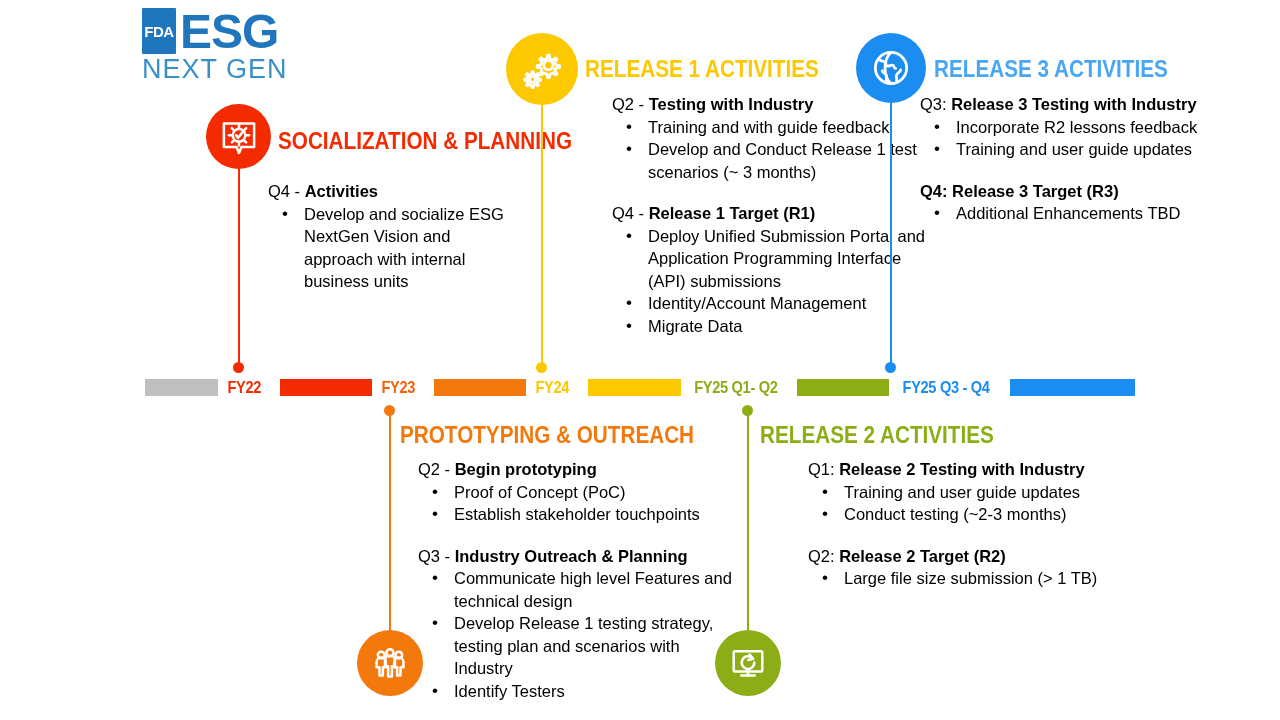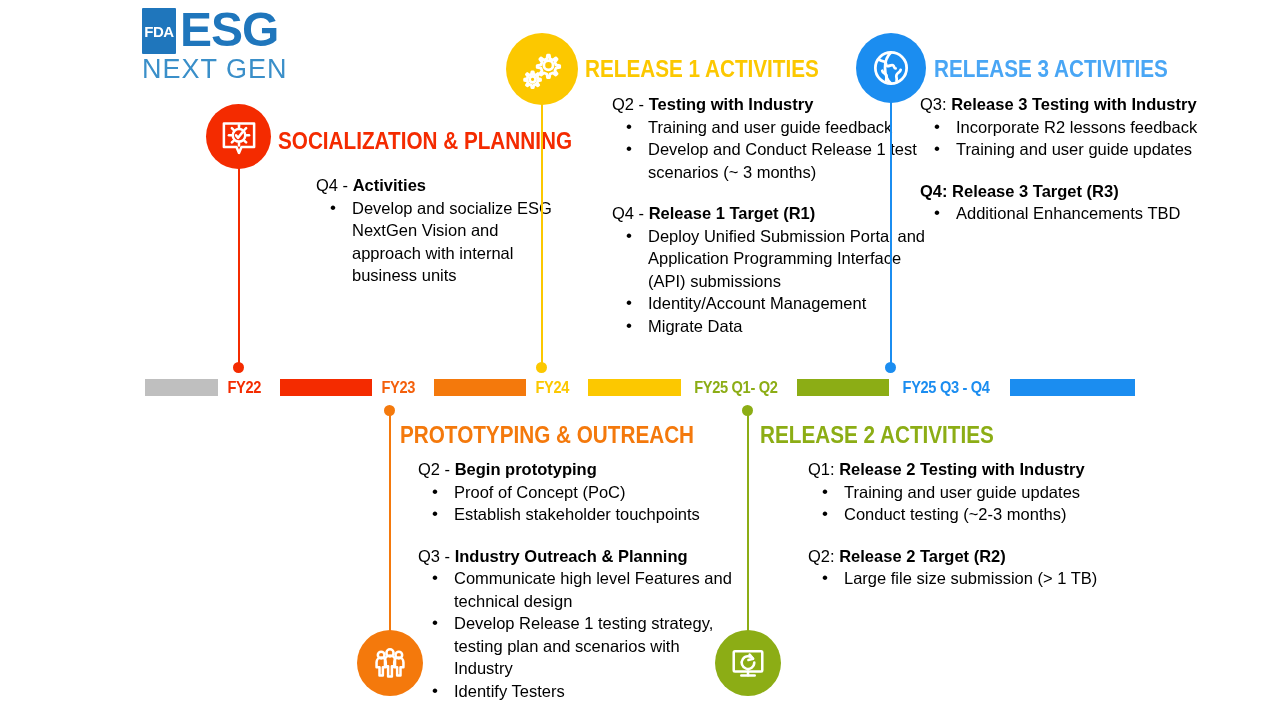--- a/index.html
+++ b/index.html
@@ -6,21 +6,21 @@
   body{
     width:1280px;height:720px;position:relative;overflow:hidden;
     background:#ffffff;
     font-family:"Liberation Sans", sans-serif;
     color:#000;
   }
   .stage{position:absolute;left:0;top:0;width:1280px;height:720px;}
 
   
   .logo{position:absolute;left:142px;top:8px;width:150px;height:82px;}
-  .logo-row1{display:flex;align-items:flex-start;}
+  .logo-row1{display:flex;align-items:flex-end;}
   .logo-fda{
     width:34px;height:46px;background:#1f76bc;color:#fff;
     display:flex;align-items:center;justify-content:center;
     font-weight:bold;font-size:15px;letter-spacing:-0.5px;
     font-family:"Liberation Sans", sans-serif;
     border-radius:1px;
   }
   .logo-esg{
     margin-left:4px;color:#1f76bc;font-weight:bold;font-size:48px;
     line-height:44px;letter-spacing:-1px;
@@ -113,42 +113,42 @@
       <line x1="50" y1="64" x2="50" y2="70"></line>
       <line x1="26" y1="46" x2="32" y2="46"></line>
       <line x1="68" y1="46" x2="74" y2="46"></line>
       <line x1="33" y1="29" x2="37" y2="33"></line>
       <line x1="63" y1="59" x2="67" y2="63"></line>
       <line x1="67" y1="29" x2="63" y2="33"></line>
       <line x1="37" y1="59" x2="33" y2="63"></line>
     </svg>
   </div>
   <div class="sec-title" style="left:278px;top:128px;color:#f42b00;">SOCIALIZATION &amp; PLANNING</div>
-  <div class="block" id="block-socialization" style="left:268px;top:174px;width:250px;margin-left:48px;">
+  <div class="block" id="block-socialization" style="left:268px;top:180px;width:250px;">
       <div class="bhead"><span style="font-weight: 400;">Q4 - </span><span>Activities</span></div>
       <ul class="blist">
         <li>Develop and socialize ESG NextGen Vision and approach with internal business units</li>
       </ul>
     </div>
 
   <div class="connector" style="left:541px;top:95px;height:272px;background:#fcc800;"></div>
   <div class="conn-dot" style="left:536px;top:362px;background:#fcc800;"></div>
   <div class="node-circle" style="left:506px;top:33px;width:72px;height:72px;background:#fcc800;">
     <svg class="ico" width="46" height="46" viewBox="0 0 100 100">
       <path d="M62 20 l4 0 l1.5 8 l6 2.5 l6.5 -4.8 l2.8 2.8 l-4.8 6.5 l2.5 6 l8 1.5 l0 4 l-8 1.5 l-2.5 6 l4.8 6.5 l-2.8 2.8 l-6.5 -4.8 l-6 2.5 l-1.5 8 l-4 0 l-1.5 -8 l-6 -2.5 l-6.5 4.8 l-2.8 -2.8 l4.8 -6.5 l-2.5 -6 l-8 -1.5 l0 -4 l8 -1.5 l2.5 -6 l-4.8 -6.5 l2.8 -2.8 l6.5 4.8 l6 -2.5 Z" stroke-width="4.5"></path>
       <circle cx="64" cy="42" r="10" stroke-width="4.5"></circle>
       <path d="M28 56 l3 0 l1.1 5.5 l4.2 1.8 l4.6 -3.4 l2 2 l-3.4 4.6 l1.8 4.2 l5.5 1.1 l0 3 l-5.5 1.1 l-1.8 4.2 l3.4 4.6 l-2 2 l-4.6 -3.4 l-4.2 1.8 l-1.1 5.5 l-3 0 l-1.1 -5.5 l-4.2 -1.8 l-4.6 3.4 l-2 -2 l3.4 -4.6 l-1.8 -4.2 l-5.5 -1.1 l0 -3 l5.5 -1.1 l1.8 -4.2 l-3.4 -4.6 l2 -2 l4.6 3.4 l4.2 -1.8 Z" stroke-width="4"></path>
       <circle cx="29.5" cy="72.5" r="6.5" stroke-width="4"></circle>
     </svg>
   </div>
   <div class="sec-title" style="left:585px;top:56px;color:#fcc800;">RELEASE 1 ACTIVITIES</div>
   <div class="block" id="block-release1" style="left:568px;top:93px;width:320px;margin-left:44px;">
       <div class="bhead"><span style="font-weight: 400;">Q2 - </span><span>Testing with Industry</span></div>
       <ul class="blist">
-        <li>Training and user guide feedback</li>
+        <li>Training and with guide feedback</li>
         <li>Develop and Conduct Release 1 test scenarios (~ 3 months)</li>
       </ul>
       <div class="gap"></div>
       <div class="bhead"><span style="font-weight: 400;">Q4 - </span><span>Release 1 Target (R1)</span></div>
       <ul class="blist">
         <li>Deploy Unified Submission Portal and Application Programming Interface (API) submissions</li>
         <li>Identity/Account Management</li>
         <li>Migrate Data</li>
       </ul>
     </div>

